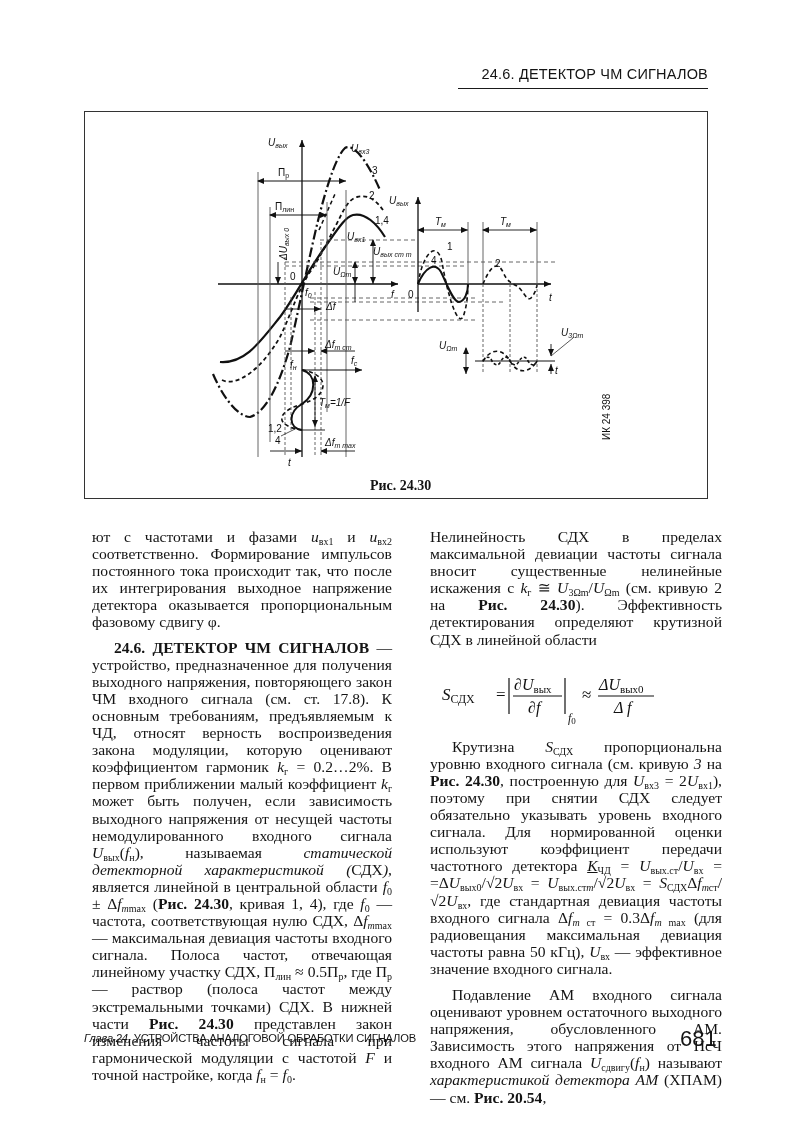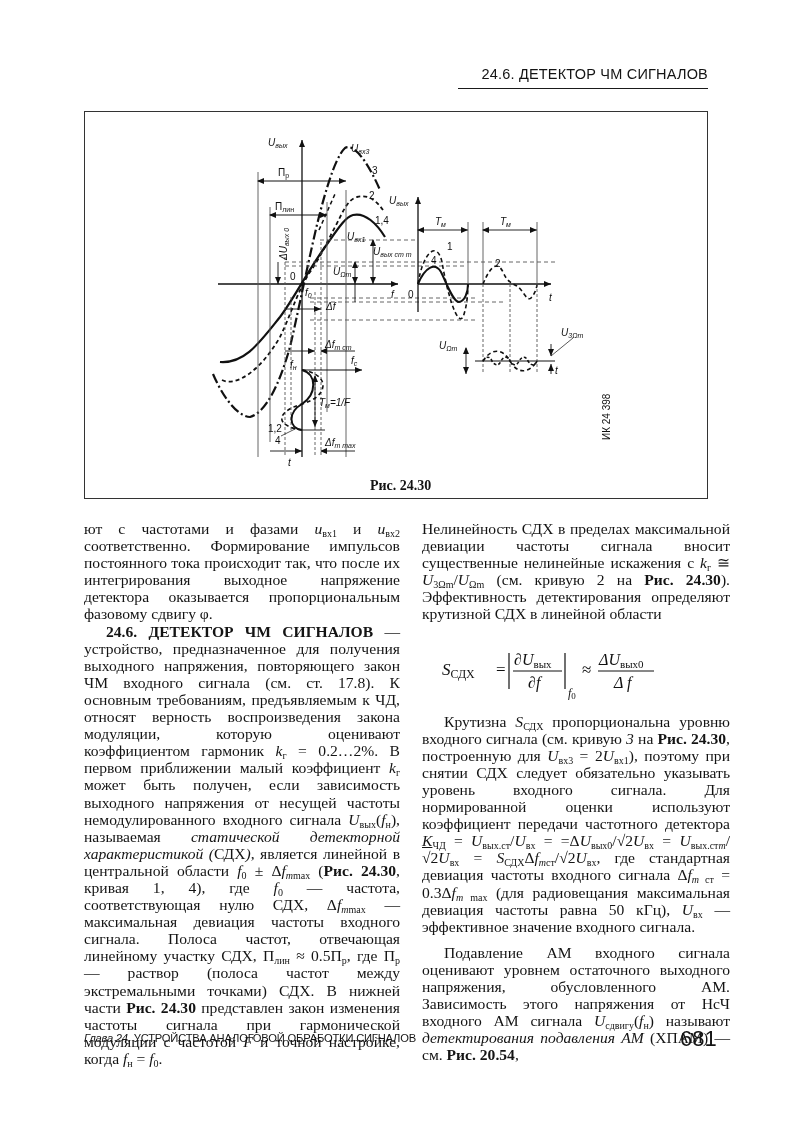--- a/index.html
+++ b/index.html
@@ -8,21 +8,21 @@
   .running-head { position: absolute; left: 458px; top: 66px; width: 250px;
          font-family: "Liberation Sans", "DejaVu Sans", sans-serif; font-size: 14.5px; letter-spacing: 0.2px;
          text-align: right; padding-bottom: 6px; border-bottom: 1.5px solid #1a1a1a; }
   .figure-box { position: absolute; left: 84px; top: 111px; width: 624px; height: 388px;
          border: 1.4px solid #333; box-sizing: border-box; }
   .figure-box svg { position: absolute; left: 0; top: 0; }
   .fig-caption { position: absolute; left: 370px; top: 478px; font-weight: bold; font-size: 14px; }
   .col { position: absolute; top: 520px; width: 316px; font-size: 15.6px; line-height: 17.1px; text-align: justify; }
   .col-left { left: 84px; }
   .col-right { left: 422px; width: 308px; }
-  .col p { margin: 0; }
+  .col p { margin: 8px; }
   .indent { text-indent: 22px; font-family: Liberation Serif, serif; }
   .gap { margin-top: 9px !important; }
   b { font-weight: bold; }
   i { font-style: italic; }
   sub { font-size: 10px; vertical-align: -3px; line-height: 0; }
   .formula { position: relative; height: 68px; margin: 14px 0 8px 0; font-size: 16px; }
   .footer-left { position: absolute; left: 84px; top: 1032px; font-family: "Liberation Sans", "DejaVu Sans", sans-serif;
          font-size: 11.2px; letter-spacing: -0.2px; }
   .footer-left i { font-style: italic; }
   .footer-page { position: absolute; left: 680px; top: 1026px; font-family: "Liberation Sans", "DejaVu Sans", sans-serif; font-size: 22px; }
@@ -178,17 +178,17 @@
       <text x="106" y="51" style="font-family:'Liberation Serif',serif;font-size:16px;font-style:italic">∂f</text>
       <line x1="143" y1="16" x2="143" y2="52" stroke="#111" stroke-width="1.2"></line>
       <text x="146" y="60" style="font-family:'Liberation Serif',serif;font-size:12px;font-style:italic"><tspan>f</tspan><tspan font-style="normal" font-size="9" dy="2">0</tspan></text>
       <text x="160" y="38" style="font-family:'Liberation Serif',serif;font-size:17px">≈</text>
       <text x="177" y="28" style="font-family:'Liberation Serif',serif;font-size:16px;font-style:italic"><tspan>ΔU</tspan><tspan font-style="normal" font-size="11" dy="3">вых0</tspan></text>
       <line x1="176" y1="34" x2="232" y2="34" stroke="#111" stroke-width="1"></line>
       <text x="192" y="51" style="font-family:'Liberation Serif',serif;font-size:16px;font-style:italic">Δ f</text>
     </svg>
   </div>
   <p class="indent">Крутизна <i>S</i><sub>СДХ</sub> пропорциональна уровню входного сигнала (см. кривую <i>3</i> на <b>Рис. 24.30</b>, построенную для <i>U</i><sub>вх3</sub> = 2<i>U</i><sub>вх1</sub>), поэтому при снятии СДХ следует обязательно указывать уровень входного сигнала. Для нормированной оценки используют коэффициент передачи частотного детектора <u><i>K</i></u><sub>ЧД</sub> = <i>U</i><sub>вых.ст</sub>/<i>U</i><sub>вх</sub> = =Δ<i>U</i><sub>вых0</sub>/√2<i>U</i><sub>вх</sub> = <i>U</i><sub>вых.ст<i>m</i></sub>/√2<i>U</i><sub>вх</sub> = <i>S</i><sub>СДХ</sub>Δ<i>f</i><sub><i>m</i>ст</sub>/√2<i>U</i><sub>вх</sub>, где стандартная девиация частоты входного сигнала Δ<i>f</i><sub><i>m</i> ст</sub> = 0.3Δ<i>f</i><sub><i>m</i> max</sub> (для радиовещания максимальная девиация частоты равна 50 кГц), <i>U</i><sub>вх</sub> — эффективное значение входного сигнала.</p>
-  <p class="indent gap">Подавление АМ входного сигнала оценивают уровнем остаточного выходного напряжения, обусловленного АМ. Зависимость этого напряжения от НсЧ входного АМ сигнала <i>U</i><sub>сдвигу</sub>(<i>f</i><sub>н</sub>) называют <i>детектирования подавления АМ</i> (ХПАМ) — см. <b>Рис. 20.54</b>,</p>
+  <p class="indent gap">Подавление АМ входного сигнала оценивают уровнем остаточного выходного напряжения, обусловленного АМ. Зависимость этого напряжения от НсЧ входного АМ сигнала <i>U</i><sub>сдвигу</sub>(<i>f</i><sub>н</sub>) называют <i>характеристикой детектора АМ</i> (ХПАМ) — см. <b>Рис. 20.54</b>,</p>
 </div>
 
 <div class="footer-left"><i>Глава 24.</i> <span>УСТРОЙСТВА АНАЛОГОВОЙ ОБРАБОТКИ СИГНАЛОВ</span></div>
 <div class="footer-page">681</div>
 
 </body></html>

